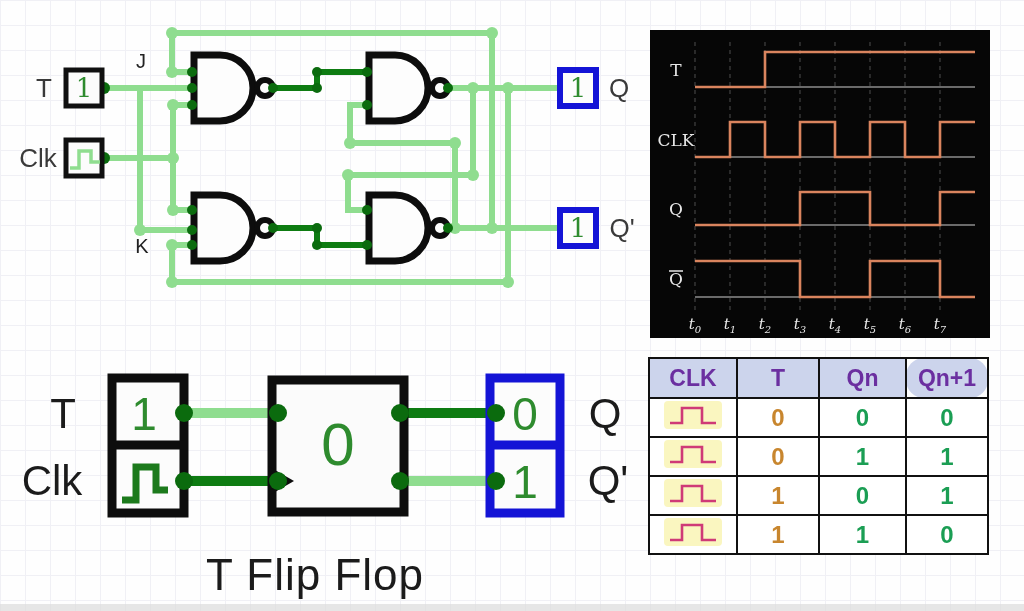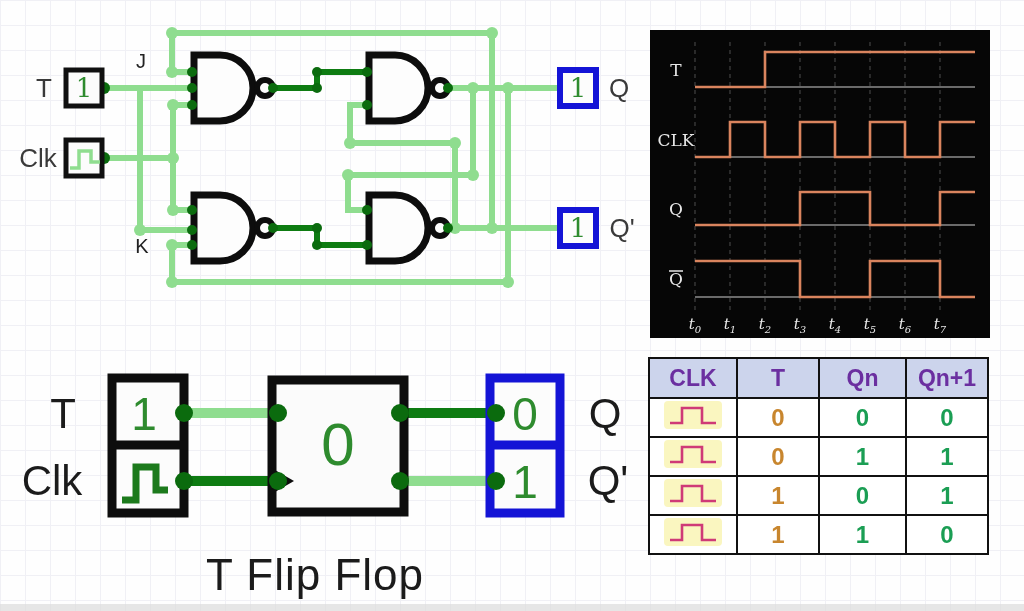--- a/index.html
+++ b/index.html
@@ -31,21 +31,21 @@
   .ciolabel{font-size:26px;fill:#3a3a3a;font-weight:300;text-anchor:middle;}
   .jk{font-size:20px;fill:#222;text-anchor:middle;}
   #timing-panel{position:absolute;left:650px;top:30px;width:340px;height:308px;background:#060606;}
   .sig-label{font-family:"DejaVu Serif", serif;font-size:17px;fill:var(--timing-text);text-anchor:middle;}
   .tick{font-family:"DejaVu Serif", serif;font-style:italic;font-size:15px;fill:var(--timing-text);text-anchor:middle;}
   #truth-table{position:absolute;left:648px;top:357px;border-collapse:collapse;background:#fff;}
   #truth-table th,#truth-table td{border:2px solid #111;text-align:center;padding:0;}
   #truth-table th{background:var(--header-bg);color:var(--header-text);font-size:23px;font-weight:bold;height:38px;}
   #truth-table td{height:37px;font-size:24px;font-weight:bold;}
   #truth-table .c-clk{width:86px;} #truth-table .c-t{width:80px;}
-  #truth-table .c-qn{width:85px;} #truth-table .c-qn1{width:80px;}
+  #truth-table .c-qn{width:85px;} #truth-table .c-qn1{width:80px;border-radius:18px;}
   .t-val{color:var(--t-orange);} .q-val{color:var(--q-green);}
   .pulse-bg{display:inline-block;background:var(--pulse-bg);border-radius:4px;padding:1px 3px;line-height:0;}
   #block-diagram{position:absolute;left:0;top:340px;}
   .blabel{font-size:42px;fill:#1b1b1b;font-weight:300;text-anchor:middle;}
   .bigdigit{font-size:46px;fill:var(--digit-green);text-anchor:middle;font-weight:400;}
   .caption{font-size:44px;fill:#1b1b1b;font-weight:300;letter-spacing:1px;text-anchor:middle;}
   #bottom-band{position:absolute;left:0;bottom:0;width:1024px;height:7px;background:#dcdcdc;opacity:.7;}
 </style>
 </head>
 <body>

